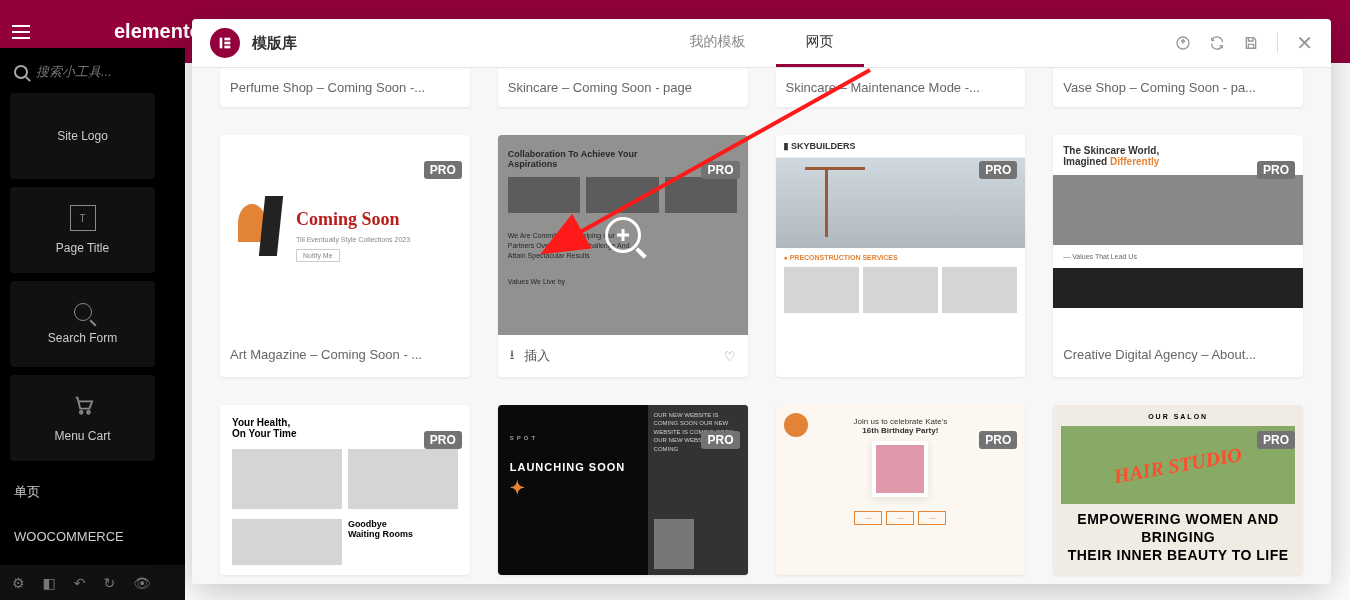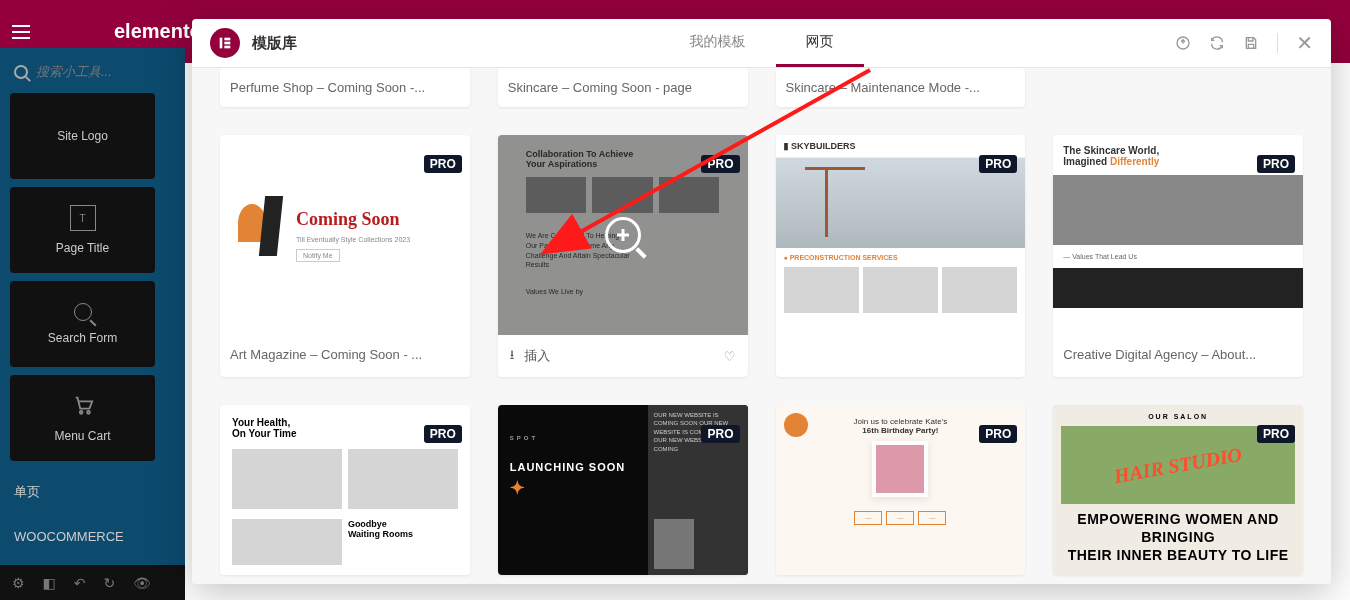--- a/index.html
+++ b/index.html
@@ -9,21 +9,21 @@
 .bg-header { position: absolute; top: 0; left: 0; right: 0; height: 63px; background: #93003c; display: flex; align-items: center; padding: 0 12px; z-index: 1; }
 .bg-hamburger { width: 24px; height: 24px; cursor: pointer; display: flex; flex-direction: column; justify-content: center; gap: 4px; }
 .bg-hamburger span { display: block; height: 2px; background: #fff; width: 18px; }
 .bg-logo { color: #fff; font-size: 20px; font-weight: 700; margin-left: 78px; }
 .bg-apps { width: 24px; height: 24px; margin-left: 42px; display: grid; grid-template-columns: repeat(3, 4px); grid-template-rows: repeat(3, 4px); gap: 3px; align-content: center; justify-content: center; }
 .bg-apps span { background: #fff; }
 
 .bg-rightnav { position: absolute; top: 0; right: 0; height: 63px; display: flex; align-items: center; gap: 22px; padding-right: 30px; z-index: 0; }
 .bg-rightnav a { color: #333; font-size: 14px; text-decoration: none; }
 
-.bg-sidebar { position: absolute; top: 48px; left: 0; width: 185px; bottom: 0; background: #0c4a6e; padding: 10px; z-index: 2; }
+.bg-sidebar { position: absolute; top: 48px; left: 0; width: 185px; bottom: 0; background: #000000; padding: 10px; z-index: 2; }
 .bg-search { display: flex; align-items: center; gap: 8px; padding: 6px 4px; margin-bottom: 8px; }
 .bg-search-icon { width: 14px; height: 14px; border: 2px solid #aaa; border-radius: 50%; position: relative; }
 .bg-search-icon::after { content: ""; position: absolute; width: 6px; height: 2px; background: #aaa; transform: rotate(45deg); bottom: -3px; right: -5px; }
 .bg-search input { background: transparent; border: none; color: #aaa; font-size: 13px; font-style: italic; width: 120px; outline: none; }
 
 .bg-widget-row { display: flex; gap: 10px; margin-bottom: 8px; }
 .bg-widget { flex: 1; background: #111; border-radius: 4px; height: 86px; display: flex; flex-direction: column; align-items: center; justify-content: center; gap: 10px; color: #ccc; font-size: 12px; }
 .bg-widget-half { width: 48%; }
 .bg-widget-icon { width: 26px; height: 26px; border: 1px solid #888; display: flex; align-items: center; justify-content: center; font-size: 10px; color: #888; }
 .bg-cart-icon svg { width: 26px; height: 22px; stroke: #888; fill: none; stroke-width: 2; }
@@ -51,21 +51,21 @@
 .modal-body { flex: 1; overflow-y: auto; background: #f7f7f7; padding: 0 28px 28px; position: relative; }
 
 .grid { display: grid; grid-template-columns: repeat(4, 1fr); gap: 28px; }
 
 .card { background: #fff; border-radius: 4px; overflow: hidden; box-shadow: 0 1px 3px rgba(0,0,0,0.08); }
 .card-top { height: 0; }
 .card-label-only { padding: 12px 10px; font-size: 13px; color: #666; white-space: nowrap; overflow: hidden; text-overflow: ellipsis; }
 
 .thumb { position: relative; background: #eee; height: 200px; overflow: hidden; }
 .thumb-content { position: absolute; inset: 0; }
-.pro-badge { position: absolute; top: 20px; right: 8px; background: #0f172a; color: #fff; font-size: 12px; font-weight: 600; padding: 2px 6px; border-radius: 3px; z-index: 3; }
+.pro-badge { position: absolute; top: 26px; right: 8px; background: #737373; color: #fff; font-size: 12px; font-weight: 600; padding: 2px 6px; border-radius: 3px; z-index: 3; }
 
 .card-caption { padding: 12px 10px; font-size: 13px; color: #666; white-space: nowrap; overflow: hidden; text-overflow: ellipsis; }
 
 .card-action { padding: 10px 12px; display: flex; align-items: center; gap: 10px; font-size: 13px; color: #555; }
 .card-action .heart { margin-left: auto; color: #999; }
 
 
 .thumb-hover-overlay { position: absolute; inset: 0; background: rgba(0,0,0,0.4); display: flex; align-items: center; justify-content: center; }
 .magnify { width: 36px; height: 36px; border: 3px solid #fff; border-radius: 50%; position: relative; }
 .magnify::before { content: ""; position: absolute; left: 50%; top: 50%; width: 12px; height: 3px; background: #fff; transform: translate(-50%,-50%); }
@@ -82,21 +82,21 @@
 
 
 .th-coming-soon { background: #fff; padding: 22px 18px; display: flex; align-items: center; gap: 10px; height: 100%; }
 .th-cs-art { width: 48px; height: 78px; position: relative; }
 .th-cs-art .orange { position: absolute; left: 0; top: 8px; width: 28px; height: 38px; background: #e38336; border-radius: 50% 50% 0 0; }
 .th-cs-art .black { position: absolute; right: 6px; top: 0; width: 18px; height: 60px; background: #222; transform: skewX(-6deg); }
 .th-cs-text { font-family: Georgia, serif; font-size: 18px; font-weight: 600; color: #b91c1c; }
 .th-cs-sub { font-size: 7px; color: #888; margin-top: 6px; }
 .th-cs-btn { font-size: 7px; color: #888; border: 1px solid #ccc; padding: 2px 6px; display: inline-block; margin-top: 6px; }
 
-.th-collab { background: #f2f2f0; height: 100%; padding: 14px 28px; font-size: 8px; color: #444; }
+.th-collab { background: #f2f2f0; height: 100%; padding: 14px 10px; font-size: 8px; color: #444; }
 .th-collab-grid { display: flex; gap: 6px; margin-top: 8px; }
 .th-collab-grid div { background: #999; flex: 1; height: 36px; }
 
 .th-sky { background: #fff; height: 100%; font-size: 7px; }
 .th-sky-hdr { padding: 6px 8px; font-weight: 700; color: #333; font-size: 9px; border-bottom: 1px solid #eee; }
 .th-sky-img { height: 90px; background: linear-gradient(180deg,#cfd9df 0%,#aeb8bd 100%); position: relative; }
 .th-sky-crane { position: absolute; left: 20%; top: 10%; width: 3px; height: 70px; background: #9a5a3a; }
 .th-sky-crane::before { content: ""; position: absolute; top: 0; left: -20px; width: 60px; height: 3px; background: #9a5a3a; }
 .th-sky-sec { padding: 6px 8px; color: #e38336; font-size: 7px; font-weight: 600; }
 .th-sky-imgs { display: flex; gap: 4px; padding: 0 8px; }
@@ -259,20 +259,24 @@
         <div class="card-label-only">Perfume Shop – Coming Soon -...</div>
       </div>
       <div class="card">
         <div class="card-top"></div>
         <div class="card-label-only">Skincare – Coming Soon - page</div>
       </div>
       <div class="card">
         <div class="card-top"></div>
         <div class="card-label-only">Skincare – Maintenance Mode -...</div>
       </div>
+      <div class="card">
+        <div class="card-top"></div>
+        <div class="card-label-only">Vase Shop – Coming Soon - pa...</div>
+      </div>
     </div>
 
     <div class="grid" style="margin-top:28px">
 
       <div class="card">
         <div class="thumb">
           <span class="pro-badge">PRO</span>
           <div class="thumb-content th-coming-soon">
             <div class="th-cs-art">
                 <div class="orange"></div>

